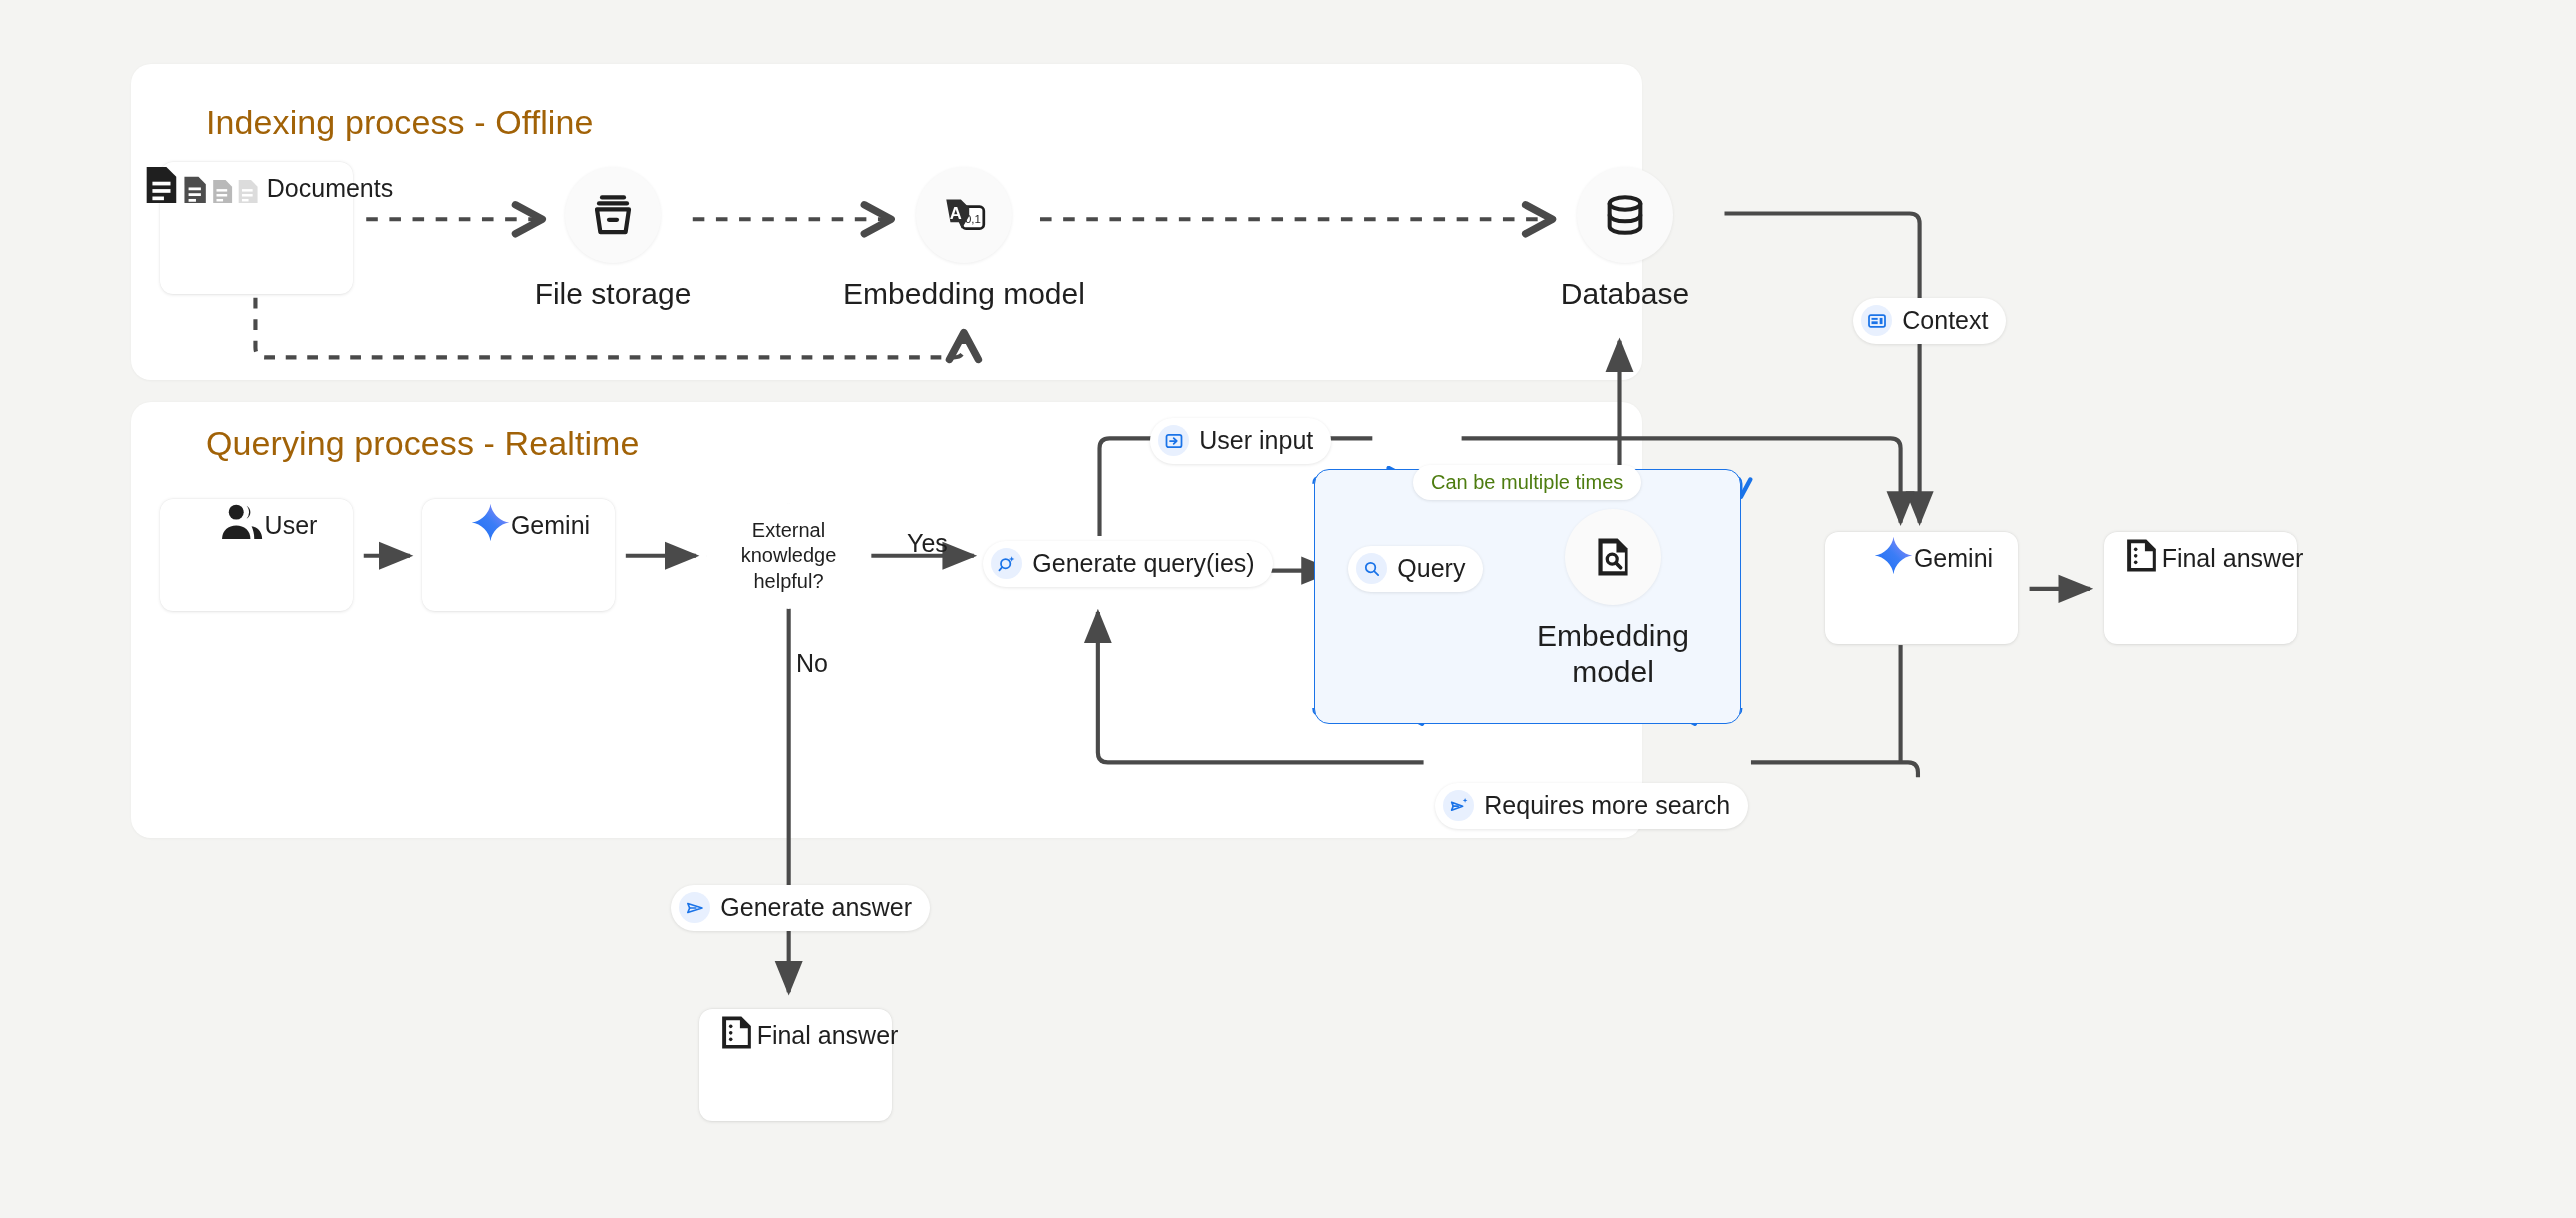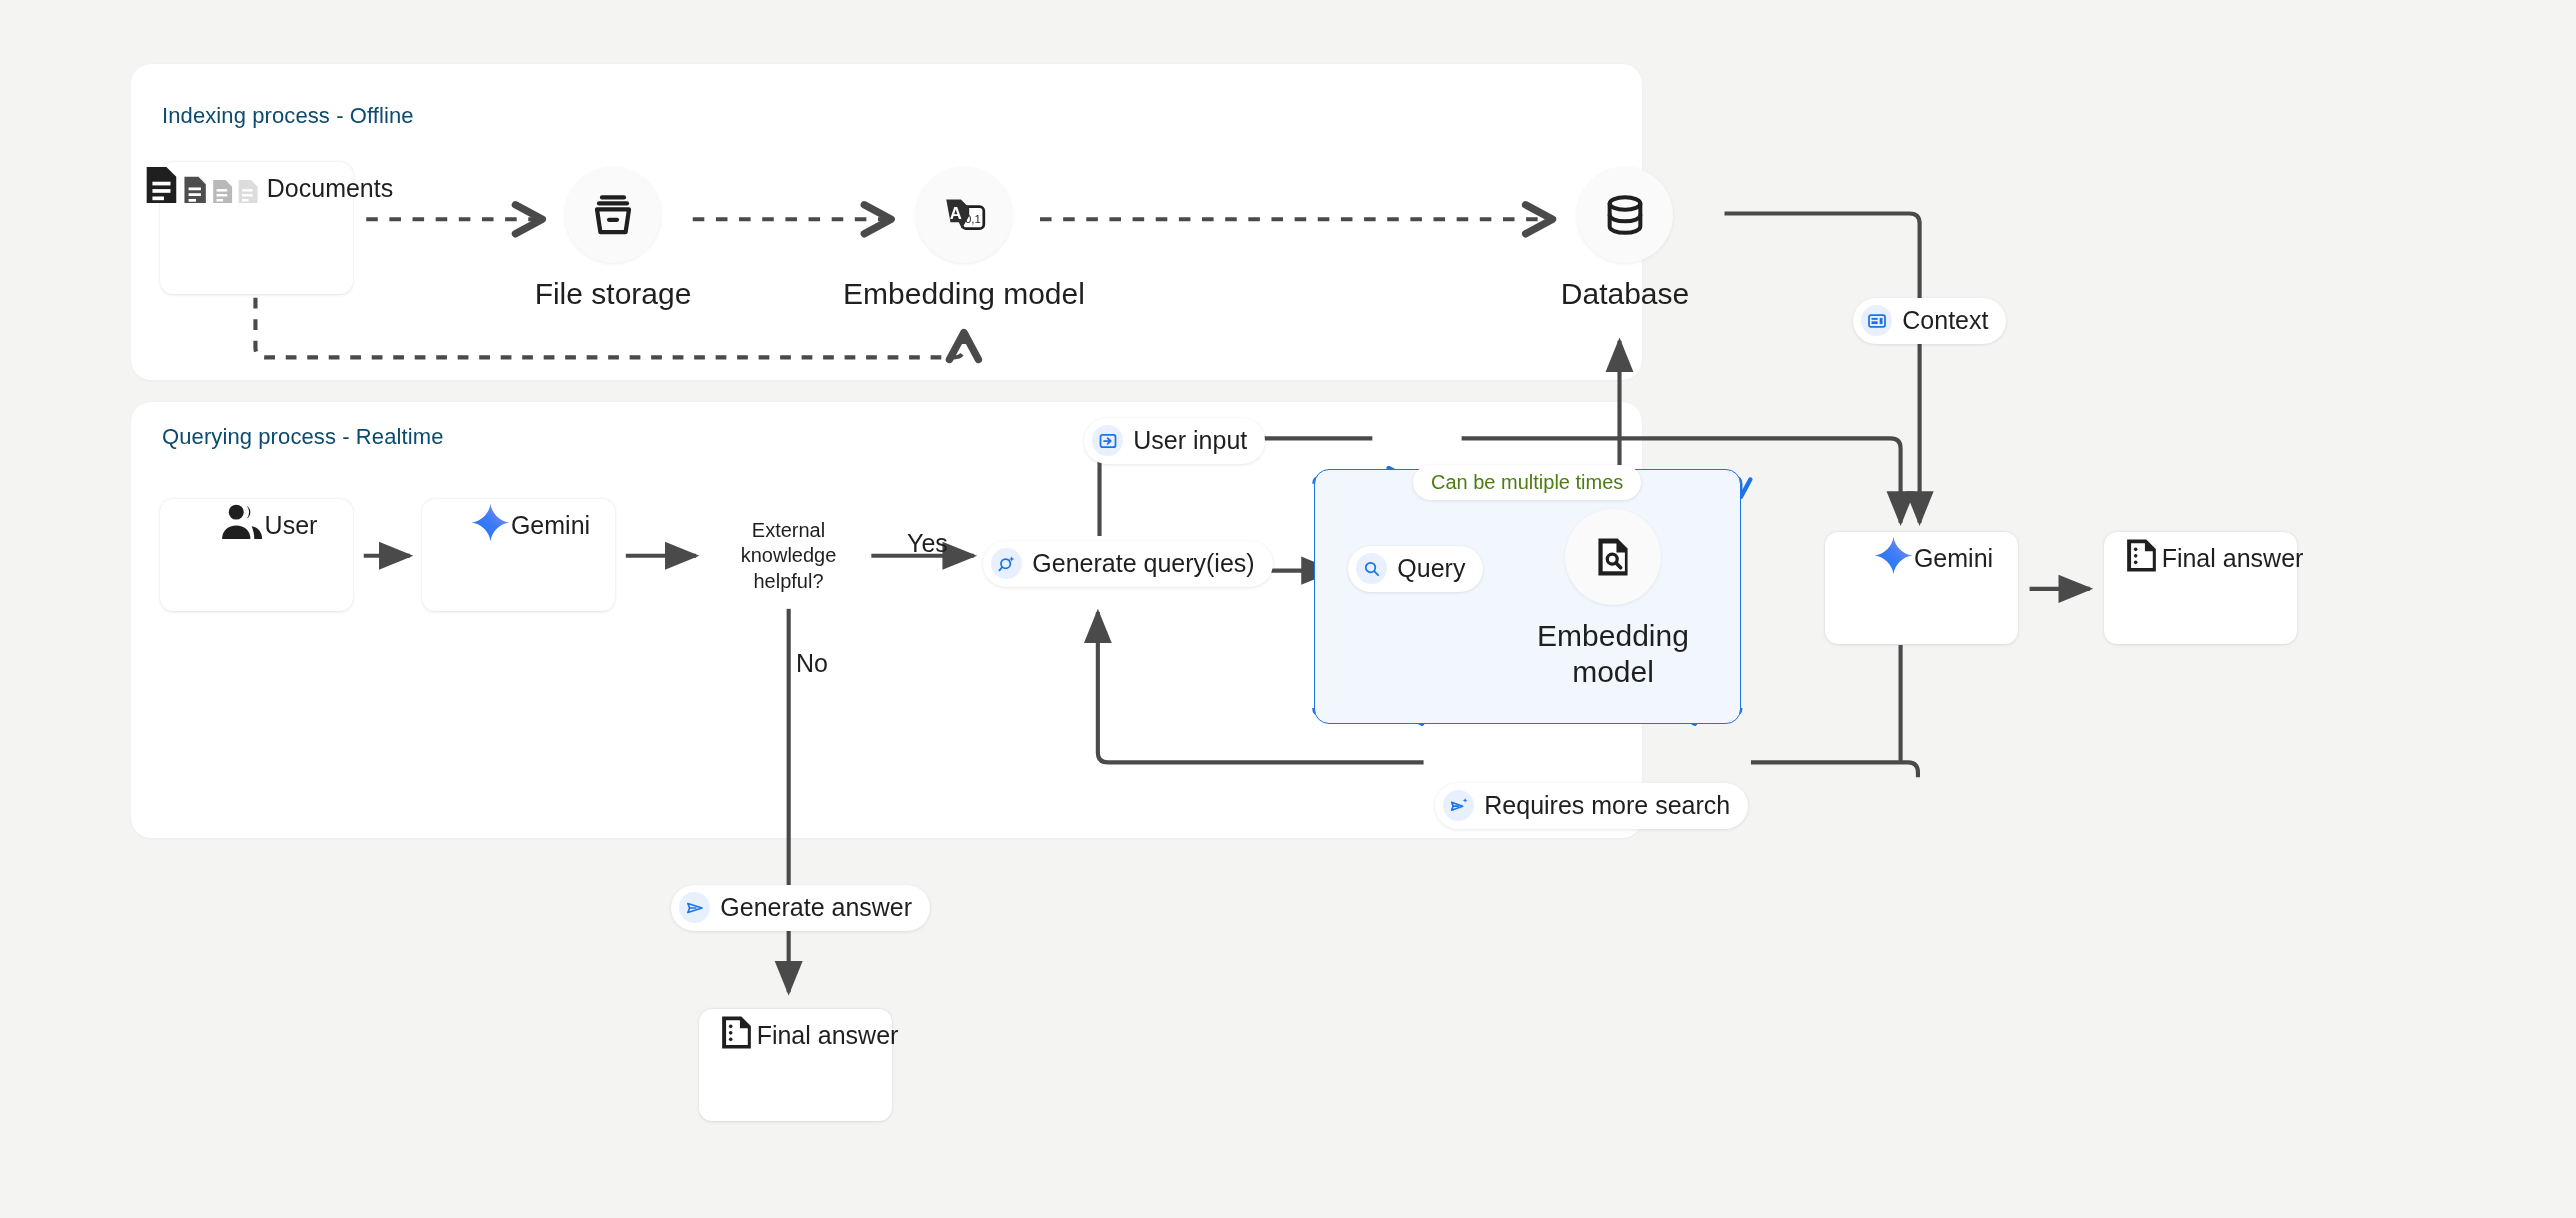--- a/index.html
+++ b/index.html
@@ -15,24 +15,25 @@
     position: absolute;
     background: #ffffff;
     border-radius: 20px;
     box-shadow: 0 0.8px 2.5px rgba(0,0,0,0.04);
   }
   #panel-indexing { left: 131px; top: 64px; width: 1511px; height: 316px; }
   #panel-querying { left: 131px; top: 402px; width: 1511px; height: 436px; }
 
   .panel-title {
     position: absolute;
-    font-size: 22px;
-    color: #0c4a6e;
+    font-size: 34px;
+    color: #a16207;
     letter-spacing: 0.1px;
     white-space: nowrap;
+    margin-left: 44px;
   }
   #title-indexing { left: 162px; top: 103px; }
   #title-querying { left: 162px; top: 424px; }
 
   
   .card {
     position: absolute;
     background: #ffffff;
     border-radius: 13.2px;
     box-shadow: 0 0.8px 3.3px rgba(0,0,0,0.10), 0 0 0 0.4px rgba(0,0,0,0.03);
@@ -115,21 +116,21 @@
     width: 31px; height: 31px; border-radius: 50%;
     background: #e8f0fe;
     display: flex; align-items: center; justify-content: center;
     flex: 0 0 auto;
   }
   .chip .chip-text { font-size: 25px; color: #1f1f1f; }
   .chip.plain { padding: 5.8px 18px; }
   .chip.plain .chip-text { font-size: 20px; color: #4d7c0f; }
 
   #chip-context   { left: 1853px; top: 298px; }
-  #chip-userinput { left: 1084px; top: 418px; }
+  #chip-userinput { left: 1150px; top: 418px; }
   #chip-genquery  { left: 983px; top: 541px; }
   #chip-query     { left: 1348px; top: 546px; }
   #chip-multiple  { left: 1413px; top: 465px; }
   #chip-reqsearch { left: 1435px; top: 783px; }
   #chip-genanswer { left: 671px;  top: 885px; }
 
   
   #loop-box {
     position: absolute;
     left: 1314px; top: 469px;

